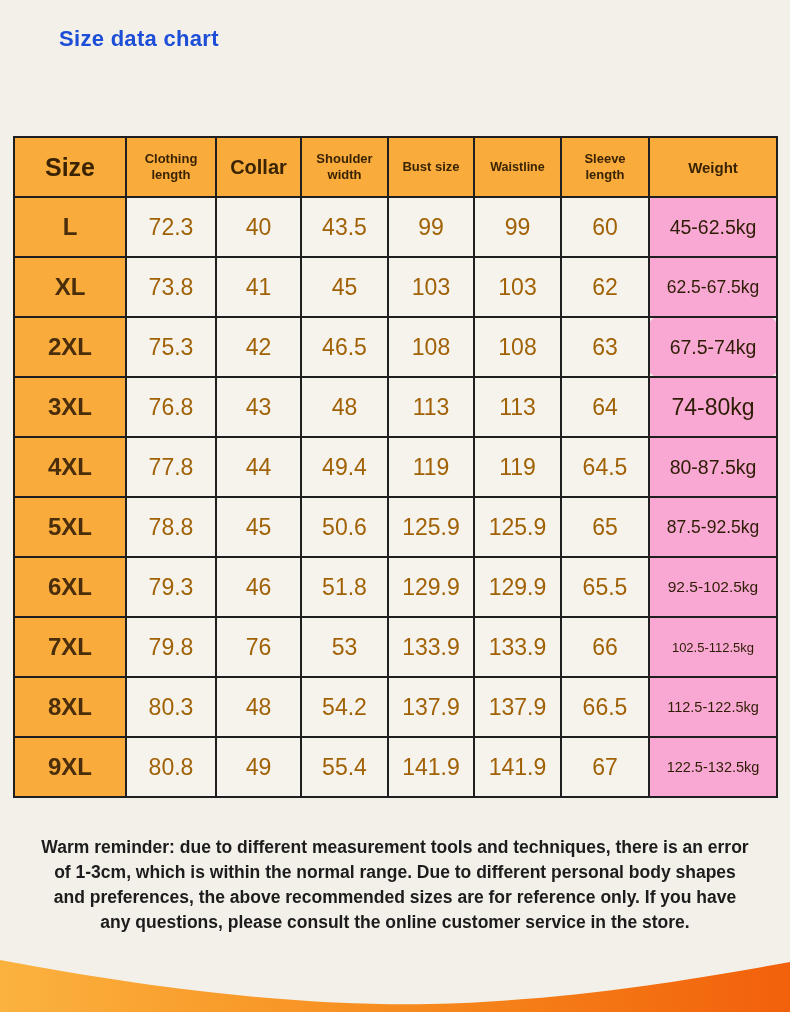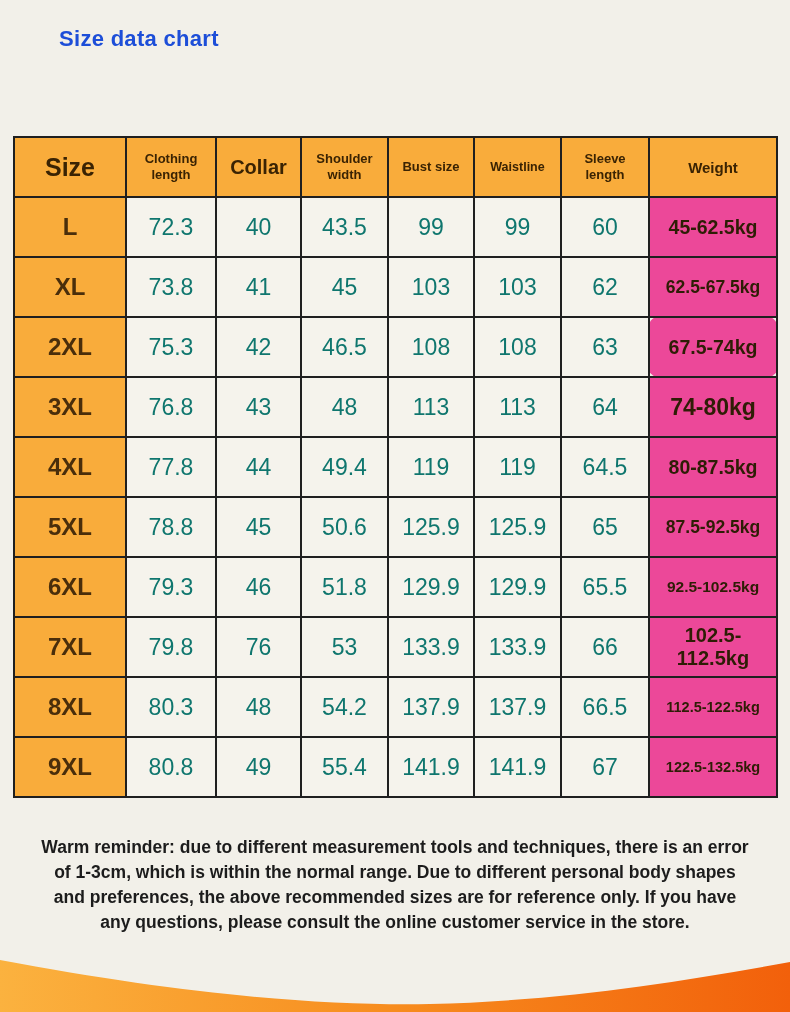--- a/index.html
+++ b/index.html
@@ -44,28 +44,28 @@
   .h-weight { font-size:15px; }
   .hdr-narrow { display:inline-block; width:62px; line-height:1.25; }
   .cell-size {
     background:#F9AC3B;
     color:#4A2E0B;
     font-weight:bold;
     font-size:24px;
   }
   .cell-value {
     background:#F5F3EC;
-    color:#0f766e;
+    color:#a16207;
     font-size:23px;
     margin-left:28px;
   }
   .cell-weight {
-    background:#ec4899;
+    background:#f9a8d4;
     color:#2E1D05;
-    font-weight:bold;
+    font-weight:normal;
     font-size:19px;
   }
   .reminder {
     position:absolute; left:37px; top:817px; width:716px;
     text-align:center;
     font-size:17.5px; font-weight:bold;
     line-height:25px;
     color:#1C1C1C;
   }
   .bottom-wave { position:absolute; left:0; bottom:0; display:block; }
@@ -177,21 +177,21 @@
   </tr>
 
   <tr>
     <td class="cell-size">7XL</td>
     <td class="cell-value">79.8</td>
     <td class="cell-value">76</td>
     <td class="cell-value">53</td>
     <td class="cell-value">133.9</td>
     <td class="cell-value">133.9</td>
     <td class="cell-value">66</td>
-    <td class="cell-weight" style="font-size: 20px;">102.5-112.5kg</td>
+    <td class="cell-weight" style="font-size: 13px;">102.5-112.5kg</td>
   </tr>
 
   <tr>
     <td class="cell-size">8XL</td>
     <td class="cell-value">80.3</td>
     <td class="cell-value">48</td>
     <td class="cell-value">54.2</td>
     <td class="cell-value">137.9</td>
     <td class="cell-value">137.9</td>
     <td class="cell-value">66.5</td>

